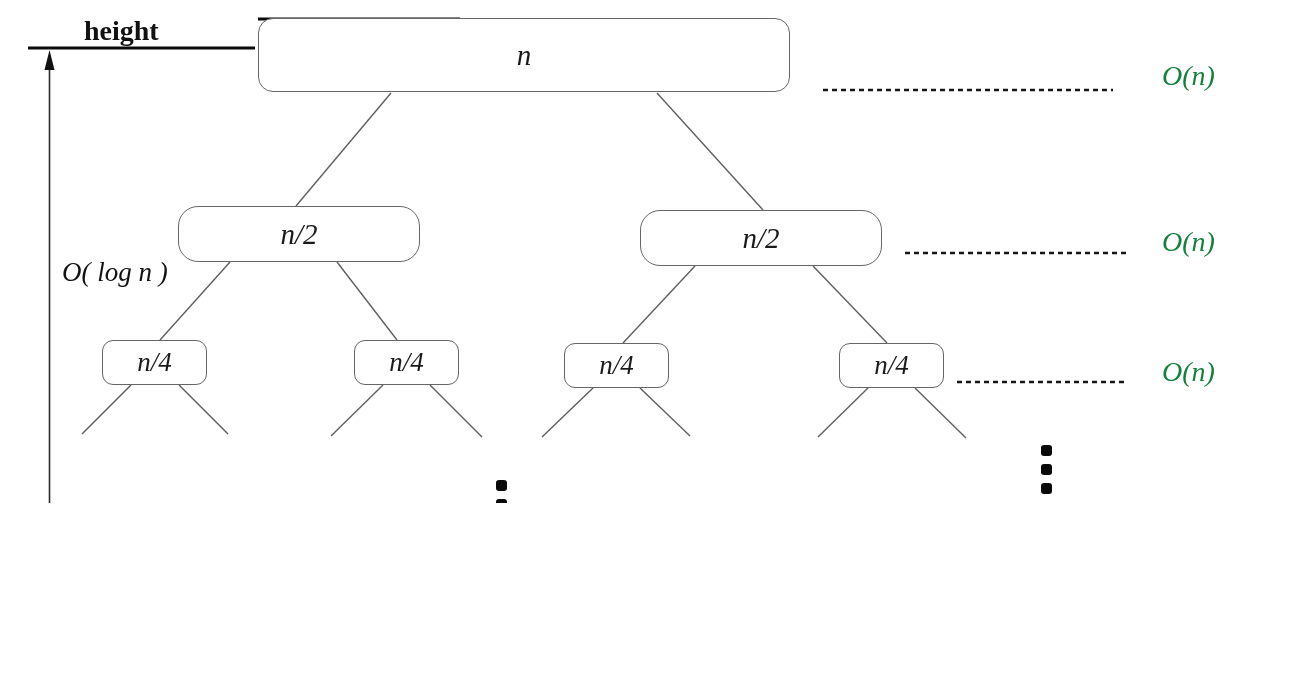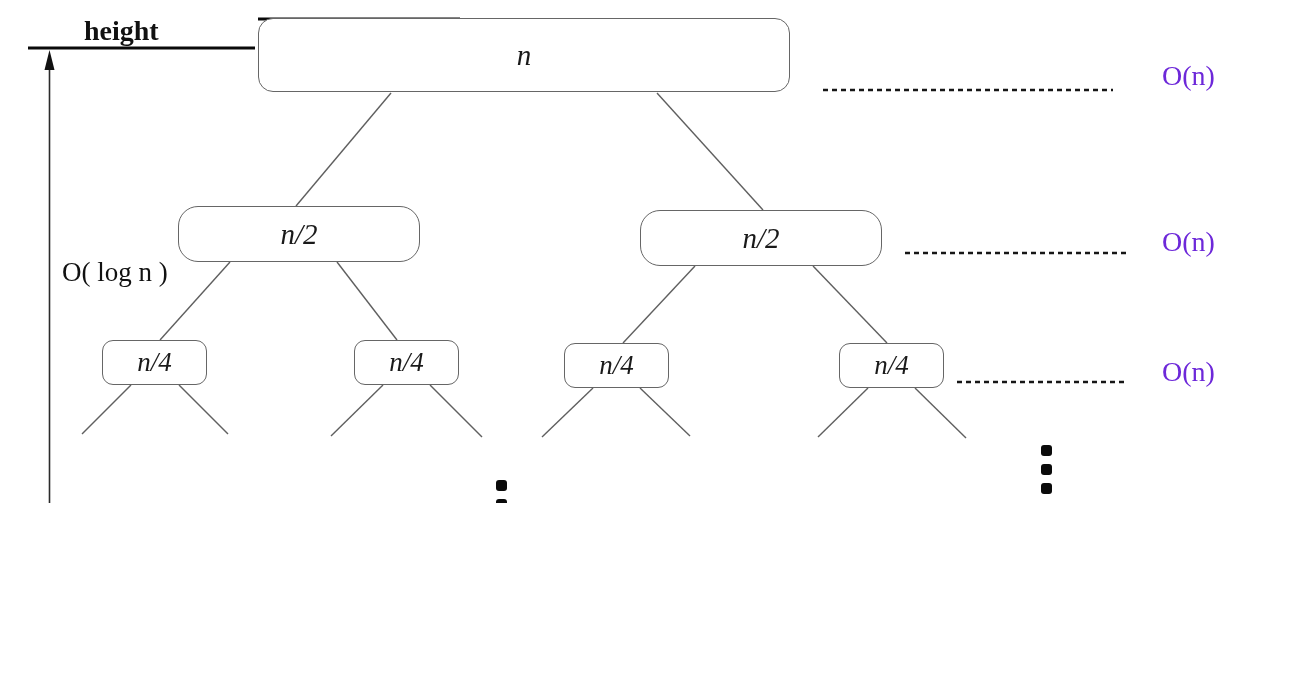--- a/index.html
+++ b/index.html
@@ -53,28 +53,30 @@
     font-weight: bold;
     font-size: 28px;
   }
   .lbl-tpl {
     left: 1088px; top: 19px;
     font-weight: bold;
     font-size: 28px;
   }
   .lbl-on {
     left: 1162px;
+    font-style: italic;
     font-size: 28px;
-    color: #6d28d9;
+    color: #15803d;
   }
   .lbl-on-1 { top: 61px; }
   .lbl-on-2 { top: 227px; }
   .lbl-on-3 { top: 357px; }
   .lbl-ologn {
     left: 62px; top: 258px;
+    font-style: italic;
     font-size: 27px;
   }
   .lbl-total {
     left: 988px; top: 626px;
     font-size: 29px;
     z-index: 3;
   }
   .lbl-total .tt-bold { font-weight: bold; font-style: normal; }
   .lbl-total .tt-math { font-style: italic; padding-left: 6px; }
   .watermark {

